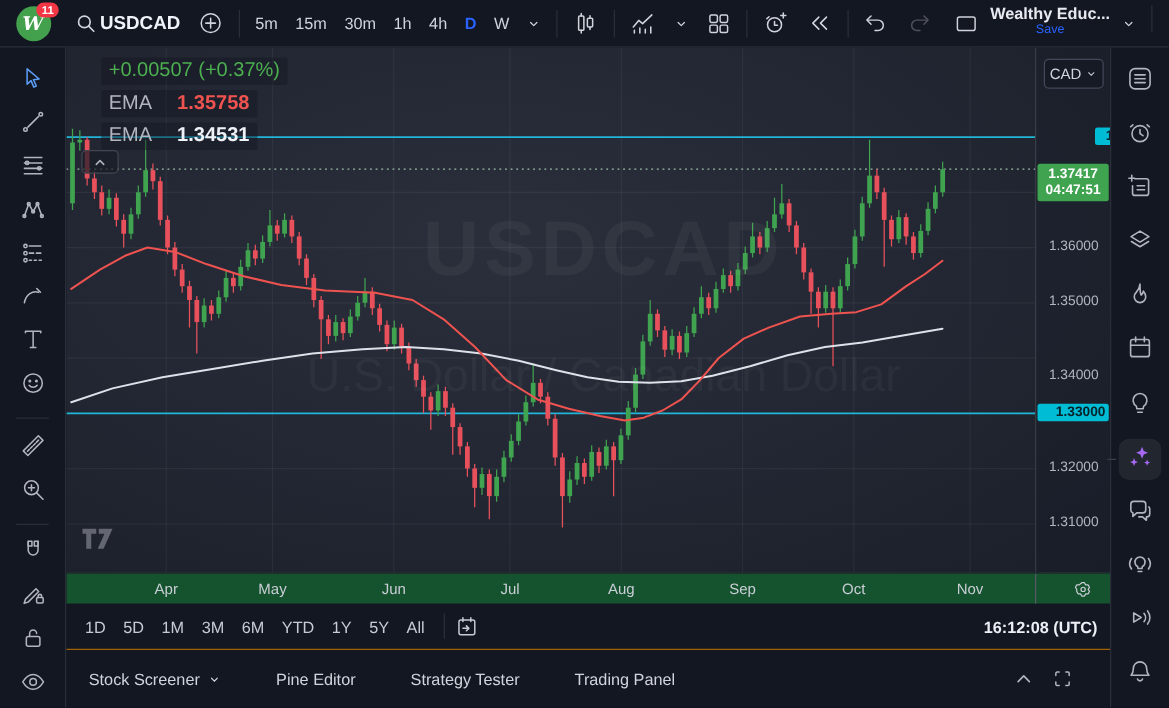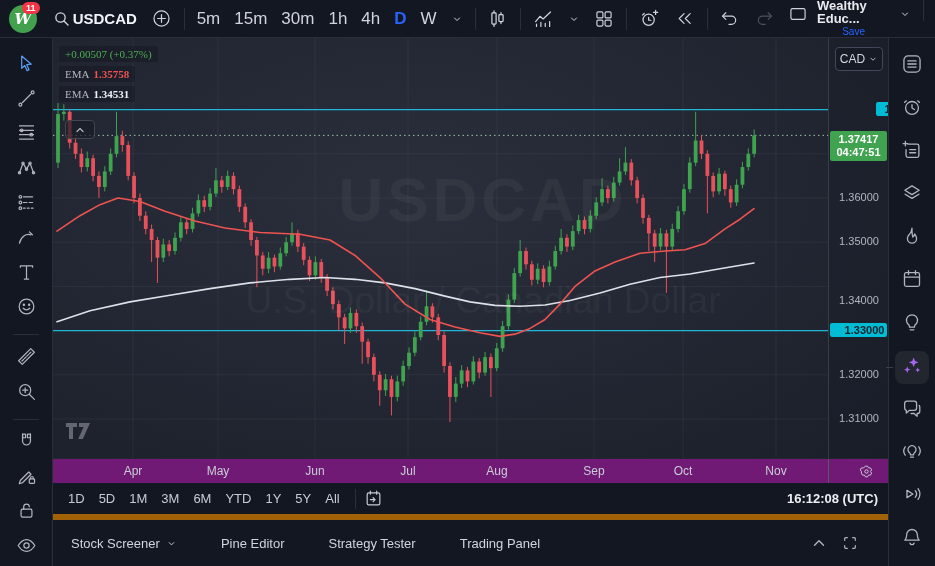--- a/index.html
+++ b/index.html
@@ -15,21 +15,21 @@
     display:flex; align-items:center; justify-content:center; font-style:italic; font-weight:bold;
     font-family:"DejaVu Serif", serif; font-size:15px; }
   .logo-badge { position:absolute; top:-3px; right:6px; background:#f23645; color:#fff;
     font-size:9px; font-weight:bold; border-radius:8px; padding:1px 4px; line-height:10px; }
   .tb-btn { display:flex; align-items:center; justify-content:center; padding:0 7px; height:30px;
     border-radius:4px; color:#d1d4dc; cursor:pointer; }
   .tb-btn svg { display:block; }
   .tb-sep { width:1px; height:22px; background:#2a2e39; margin:0 5px; }
   .tb-symbol { font-weight:bold; font-size:15px; color:#f0f3fa; margin-left:2px; }
   .tb-intervals { display:flex; align-items:center; }
-  .tb-int { font-size:17px; padding:0 7px; height:30px; display:flex; align-items:center;
+  .tb-int { font-size:13px; padding:0 7px; height:30px; display:flex; align-items:center;
     border-radius:4px; cursor:pointer; color:#d1d4dc; }
   .tb-int.active { color:#2962ff; font-weight:bold; }
   .tb-dim { color:#50535e; }
   .save-cluster { margin-left:auto; display:flex; align-items:flex-start; }
   .save-text { display:flex; flex-direction:column; align-items:center; line-height:13px; margin:0 2px; }
   .save-name { font-size:13px; color:#e8eaf0; font-weight:bold; }
   .save-sub { font-size:10px; color:#2962ff; }
 
   
   .leftbar { position:absolute; left:0; top:38px; width:53px; height:528px; background:#131722;
@@ -48,45 +48,45 @@
     border-left:1px solid rgba(255,255,255,0.12); background:rgba(19,23,34,0.25); z-index:5; }
   .pa-tick { position:absolute; left:0; width:60px; text-align:center; font-size:11px;
     color:#b2b5be; }
   .pa-level { position:absolute; left:1px; width:57px; text-align:center; font-size:11px;
     color:#06222b; background:#00bcd4; border-radius:2px; padding:1px 0; font-weight:bold; }
   .pa-last { position:absolute; left:1px; width:57px; text-align:center; font-size:11px;
     color:#fff; background:#3fa34f; border-radius:2px; padding:2px 0; font-weight:bold; line-height:13px; }
   .cad-btn { position:absolute; left:6px; top:9px; width:48px; height:24px; border:1px solid #43475a;
     border-radius:4px; display:flex; align-items:center; justify-content:center; gap:3px;
     font-size:12px; color:#d1d4dc; background:rgba(19,23,34,0.6); cursor:pointer; z-index:6; }
-  .legend { position:absolute; left:6px; top:8px; z-index:8; font-size:11px;font-family:Liberation Serif, serif; }
+  .legend { position:absolute; left:28px; top:8px; z-index:8; font-size:16px; }
   .legend-row { display:inline-block; clear:both; float:left; background:rgba(19,23,34,0.45);
     border-radius:2px; padding:2px 6px; margin-bottom:4px; white-space:nowrap; }
   .legend-change { color:#4caf50; }
-  .legend-ema-label { color:#b2b5be; margin-right:4px; }
+  .legend-ema-label { color:#b2b5be; margin-right:20px; }
   .collapse-btn { position:absolute; left:12px; top:82px; width:30px; height:19px;
     border:1px solid #434651; border-radius:4px; background:rgba(24,28,39,0.7); color:#b2b5be;
     display:flex; align-items:center; justify-content:center; z-index:8; cursor:pointer; }
   .wm1 { position:absolute; left:120px; top:126px; width:620px; text-align:center; font-size:62px;
     font-weight:bold; color:rgba(255,255,255,0.045); z-index:1; letter-spacing:4px; }
   .wm2 { position:absolute; left:60px; top:242px; width:740px; text-align:center; font-size:37px;
     color:rgba(255,255,255,0.04); z-index:1; }
   .tv-logo { position:absolute; left:12px; top:382px; z-index:4; opacity:0.85; }
 
   
   .time-axis { position:absolute; left:53px; top:458px; width:835px; height:25px;
-    background:#701a75; border-top:1px solid #23272f; z-index:10; }
+    background:#14532d; border-top:1px solid #23272f; z-index:10; }
   .ta-month { position:absolute; top:5px; transform:translateX(-50%); font-size:12px; color:#c9cdd6; cursor:default; }
   .ta-sep { position:absolute; left:775px; top:0; width:1px; height:25px; background:#565a66; }
   .ta-gear { position:absolute; left:793px; top:1px; width:40px; height:23px; display:flex;
     align-items:center; justify-content:center; color:#c9cdd6; cursor:pointer; }
 
   
   .range-bar { position:absolute; left:53px; top:483px; width:835px; height:37px; background:#131722;
-    border-bottom:6px solid #a16207; display:flex; align-items:center; padding:0 10px 0 8px; z-index:10; }
+    border-bottom:1px solid #a16207; display:flex; align-items:center; padding:0 10px 0 8px; z-index:10; }
   .rb-btn { font-size:13px; color:#c7cbd4; padding:4px 7px; border-radius:4px; cursor:pointer; }
   .rb-sep { width:1px; height:20px; background:#2a2e39; margin:0 8px; }
   .rb-cal { color:#c7cbd4; display:flex; align-items:center; cursor:pointer; }
   .rb-clock { margin-left:auto; font-size:13px; font-weight:bold; color:#eceff4; cursor:pointer; }
 
   
   .bottom-bar { position:absolute; left:53px; top:520px; width:835px; height:46px; background:#131722;
     display:flex; align-items:center; padding-left:18px; z-index:10; }
   .bb-tab { font-size:13px; color:#d1d4dc; margin-right:44px; display:flex; align-items:center;
     gap:6px; cursor:pointer; white-space:nowrap; }

